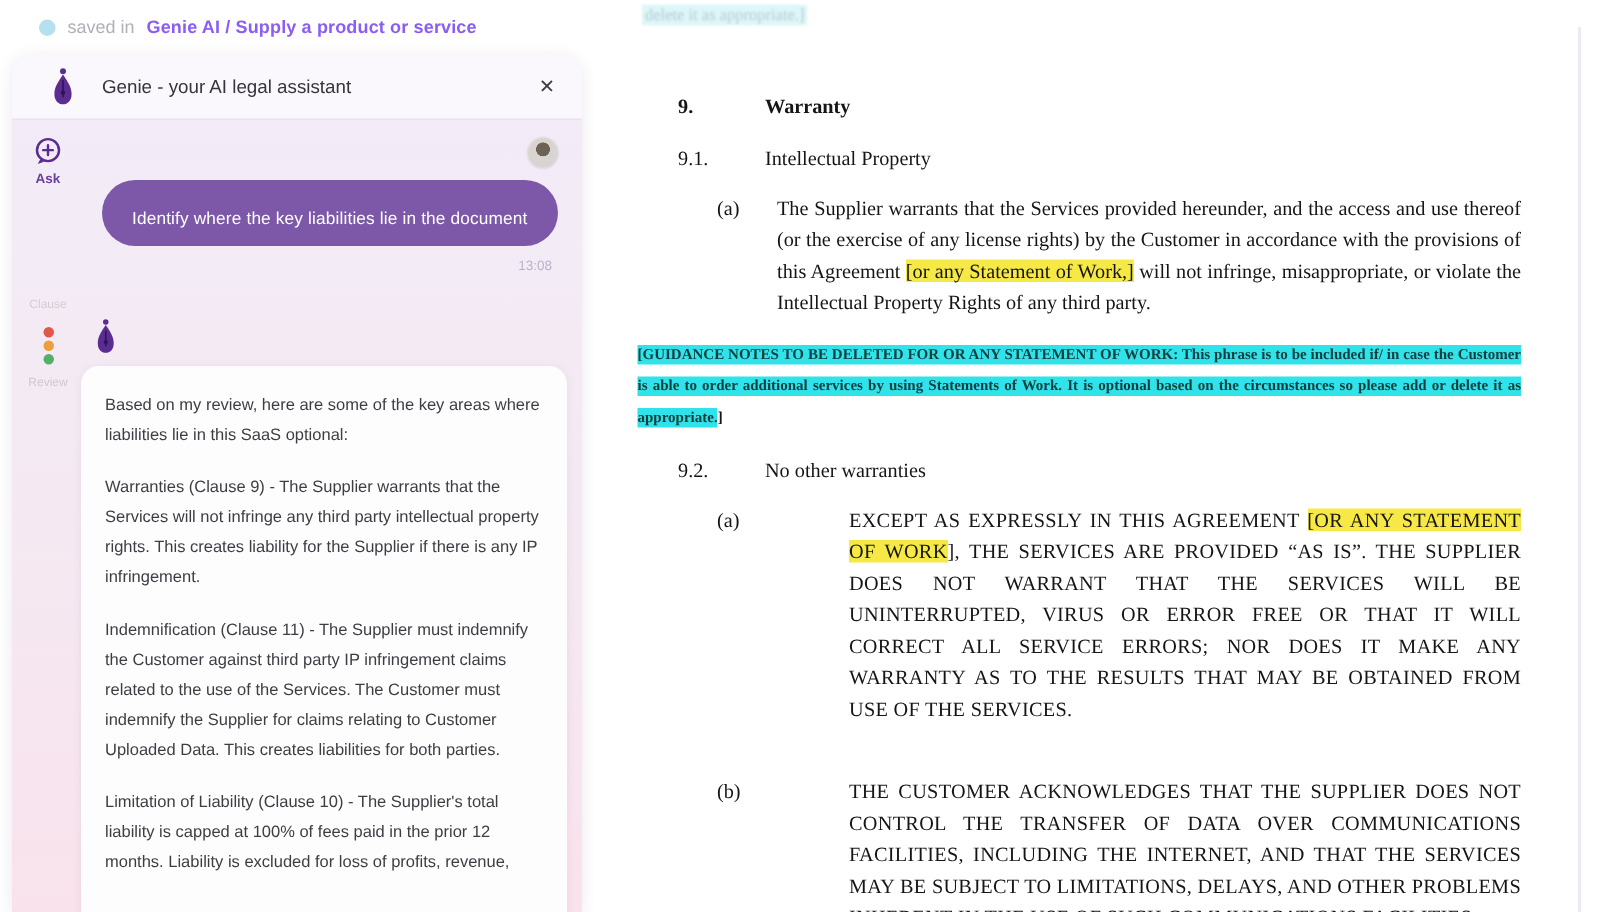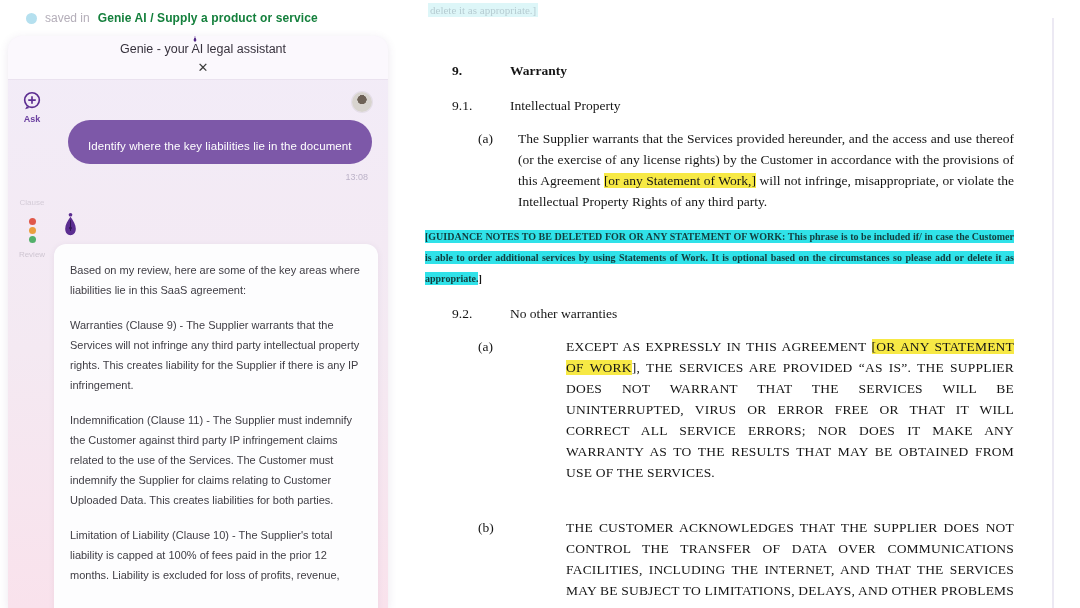--- a/index.html
+++ b/index.html
@@ -5,30 +5,30 @@
   * { margin:0; padding:0; box-sizing:border-box; }
   html,body { width:1080px; height:608px; overflow:hidden; background:#ffffff;
               font-family:"Liberation Sans", sans-serif; }
   .stage { position:relative; width:1080px; height:608px; background:#fff; }
 
   
   .topbar { position:absolute; left:0; top:0; width:400px; height:36px;
             display:flex; align-items:center; padding-left:26px; background:#fff; }
   .saved-dot { width:11px; height:11px; border-radius:50%; background:#b5e0ef; margin-right:8px; }
   .saved-txt { font-size:12px; color:#b4aeb9; margin-right:8px; }
-  .crumb-txt { font-size:12px; font-weight:700; color:#15803d; letter-spacing:.1px;text-align:center; }
+  .crumb-txt { font-size:12px; font-weight:700; color:#8b5cf6; letter-spacing:.1px;text-align:center; }
 
   
   .chat-panel { position:absolute; left:8px; top:36px; width:380px; height:572px;
                 border-radius:14px 14px 0 0; overflow:hidden;
                 background:linear-gradient(180deg,#f2ecf8 0%,#f4e9f2 55%,#f9e2ec 100%);
                 box-shadow:0 2px 10px rgba(90,60,120,.12); }
   .panel-header { position:absolute; left:0; top:0; right:0; height:44px;
                   background:rgba(252,249,253,.92); border-bottom:1px solid #eae2ef;
-                  display:flex; align-items:center; padding:0 14px 0 24px;flex-direction:column; }
+                  display:flex; align-items:center; padding:0 14px 0 24px; }
   .panel-header .genie-svg { width:20px; height:26px; margin-right:16px; }
   .panel-title { flex:1; font-size:12.5px; font-weight:500; color:#37323d; }
   .close-btn { font-size:13px; color:#3c3c3c; cursor:pointer; padding:4px; }
 
   .panel-body { position:absolute; left:0; top:44px; right:0; bottom:0; }
 
   
   .rail { position:absolute; left:0; top:0; width:48px; bottom:0; }
   .rail-item { display:flex; flex-direction:column; align-items:center;font-weight:bold; }
   .rail-ask { position:absolute; left:0; top:10px; width:48px; }
@@ -139,21 +139,21 @@
         <div class="msg-time">13:08</div>
 
         <svg class="genie-mini" viewBox="0 0 24 34">
           <circle cx="12" cy="3.2" r="2.6" fill="#5b2d90"></circle>
           <path d="M12 6 C8 12 4.5 17 4.5 23 C4.5 29 8 32 12 32 C16 32 19.5 29 19.5 23 C19.5 17 16 12 12 6 Z" fill="#5b2d90"></path>
           <path d="M12 11 L12 26" stroke="#2e1452" stroke-width="1.4"></path>
           <circle cx="12" cy="22" r="2" fill="#2e1452"></circle>
         </svg>
 
         <div class="reply-card">
-          <p>Based on my review, here are some of the key areas where liabilities lie in this SaaS agreement:</p>
+          <p>Based on my review, here are some of the key areas where liabilities lie in this SaaS optional:</p>
           <p>Warranties (Clause 9) - The Supplier warrants that the Services will not infringe any third party intellectual property rights. This creates liability for the Supplier if there is any IP infringement.</p>
           <p>Indemnification (Clause 11) - The Supplier must indemnify the Customer against third party IP infringement claims related to the use of the Services. The Customer must indemnify the Supplier for claims relating to Customer Uploaded Data. This creates liabilities for both parties.</p>
           <p>Limitation of Liability (Clause 10) - The Supplier's total liability is capped at 100% of fees paid in the prior 12 months. Liability is excluded for loss of profits, revenue,</p>
         </div>
       </div>
 
     </div>
   </div>
 
   <div class="doc-pane">

